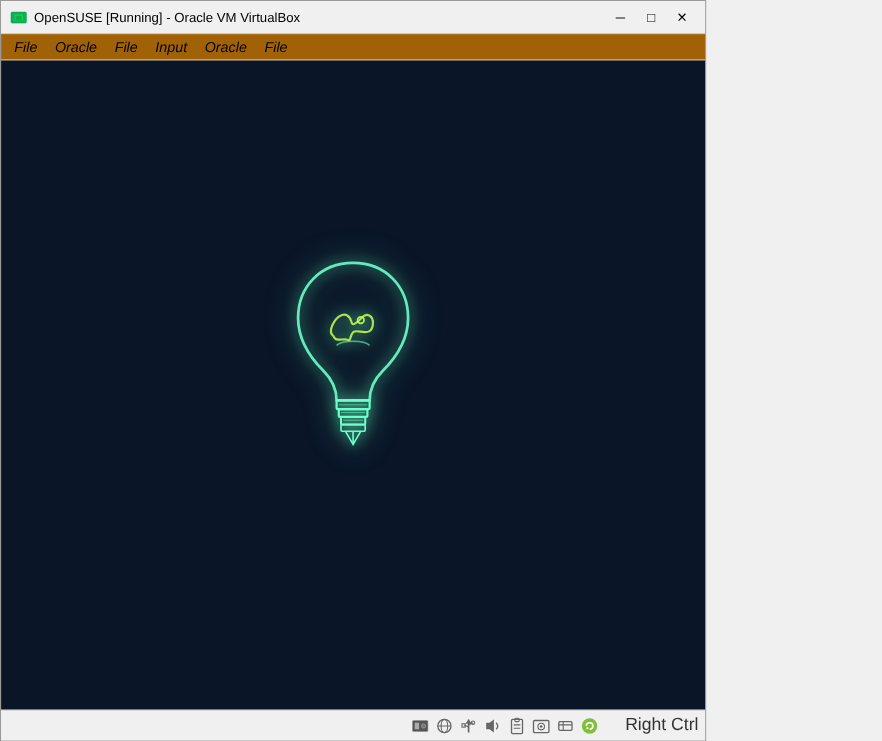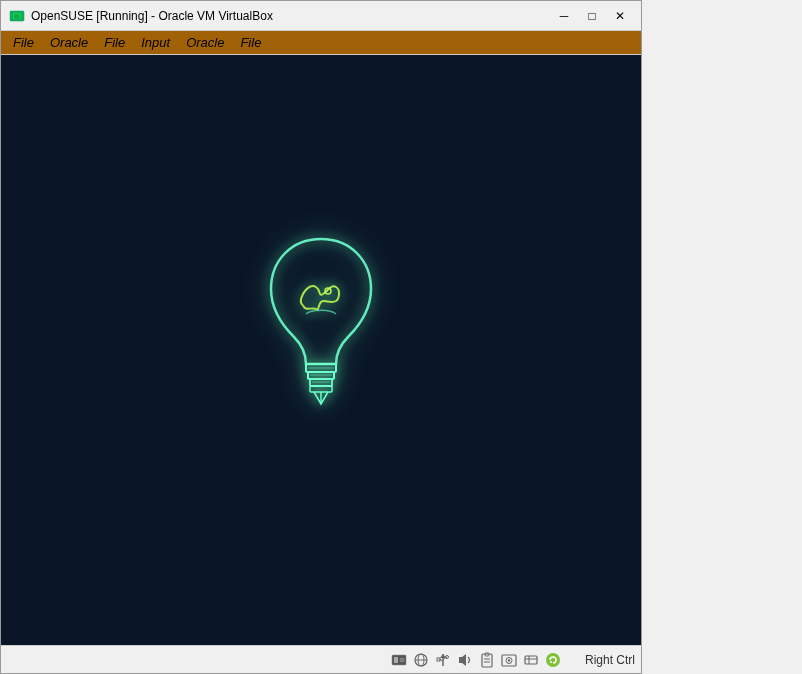--- a/index.html
+++ b/index.html
@@ -121,21 +121,21 @@
     .status-icon {
       width: 20px;
       height: 20px;
       display: flex;
       align-items: center;
       justify-content: center;
       font-size: 14px;
       cursor: pointer;
     }
     .right-ctrl-label {
-      font-size: 12px;
+      font-size: 16px;
       color: #333;
       margin-left: 19px;
     }
 
     
     .neon-bulb {
       filter: drop-shadow(0 0 6px rgba(100, 255, 180, 0.8)) drop-shadow(0 0 12px rgba(80, 220, 160, 0.5));
     }
   </style>
 </head>

